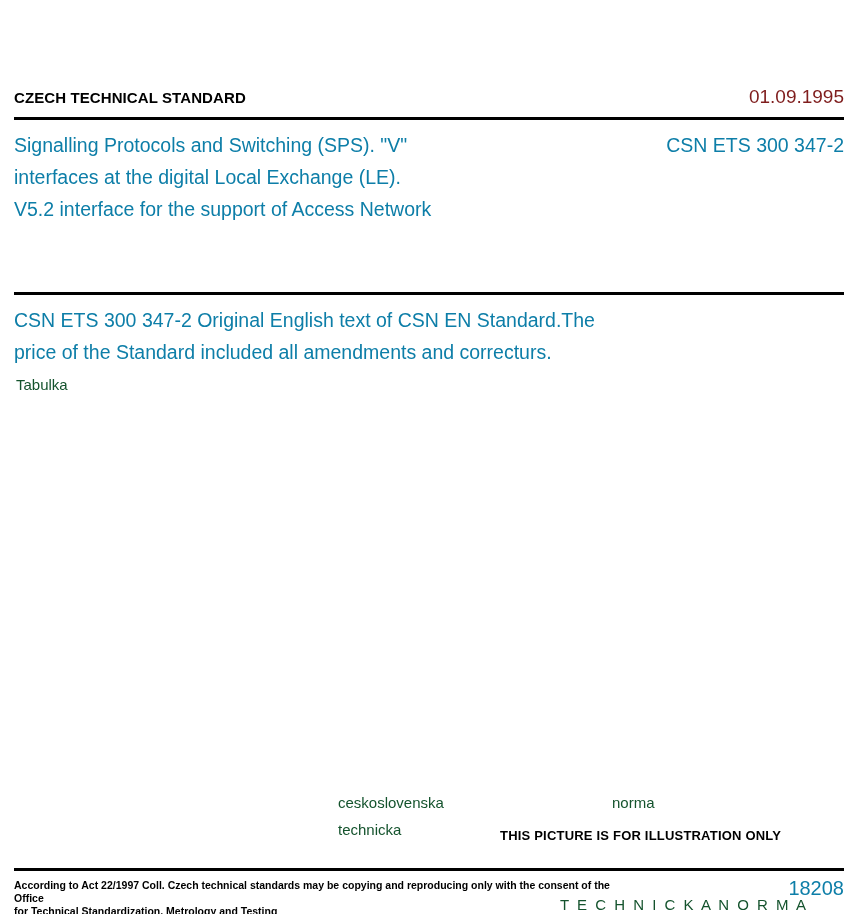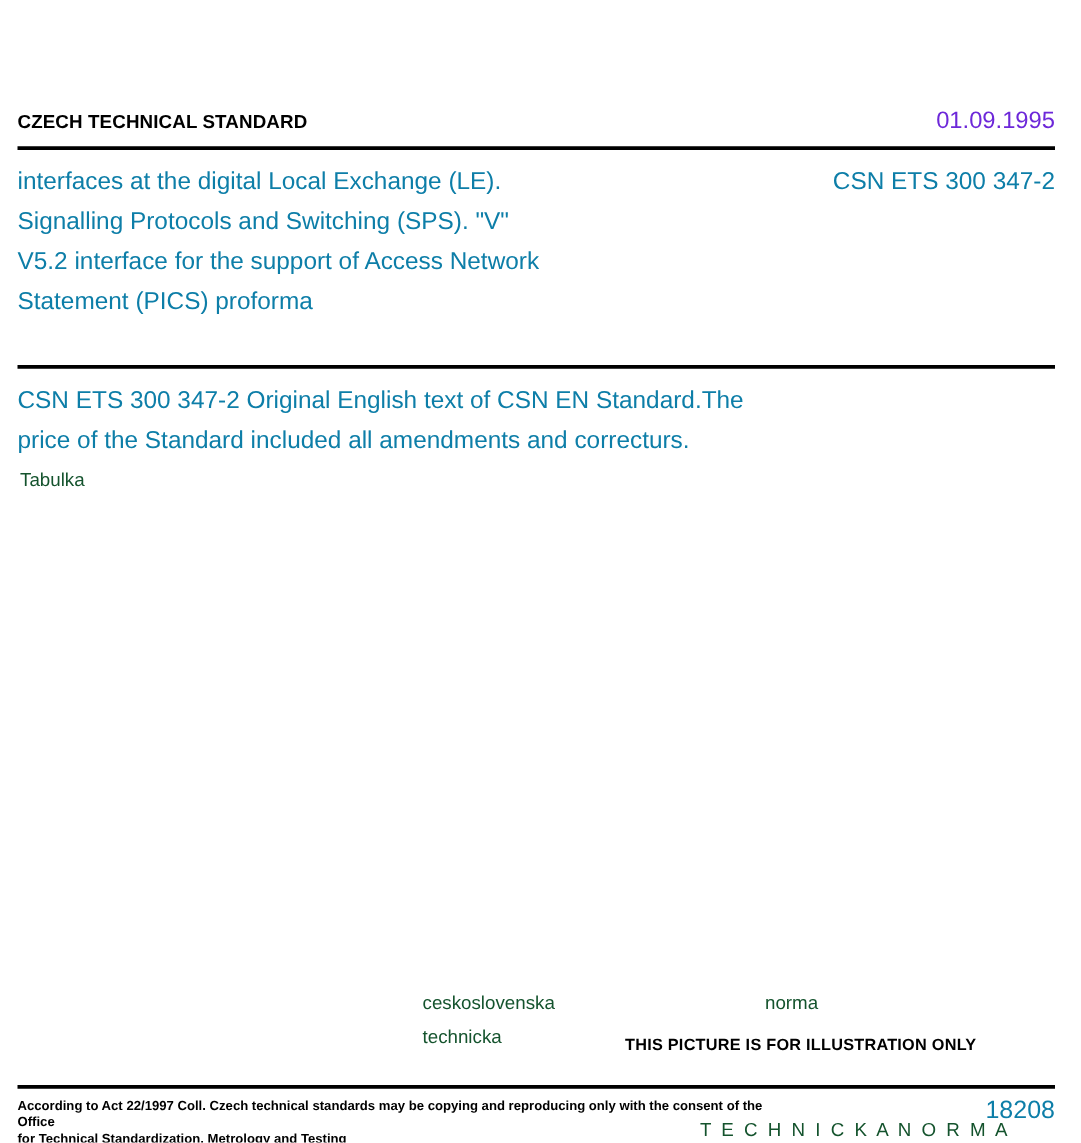--- a/index.html
+++ b/index.html
@@ -34,21 +34,21 @@
   }
   .std-label {
     font-size: 15px;
     font-weight: bold;
     color: #000000;
     letter-spacing: 0.1px;
   }
   .date {
     font-size: 19px;
     font-weight: normal;
-    color: #6d28d9;
+    color: #7f1d1d;
   }
   
   .rule {
     position: absolute;
     left: 14px;
     width: 830px;
     background: #000000;
   }
   .rule-top   { top: 101px;  height: 3px; }
   .rule-mid   { top: 276px;  height: 3px; }
@@ -141,24 +141,23 @@
 <div class="page">
 
   <div class="header-row">
     <div class="std-label">CZECH TECHNICAL STANDARD</div>
     <div class="date">01.09.1995</div>
   </div>
 
   <div class="rule rule-top"></div>
 
   <div class="title-block">
+    <span class="line">Signalling Protocols and Switching (SPS). "V"</span>
     <span class="line">interfaces at the digital Local Exchange (LE).</span>
-    <span class="line">Signalling Protocols and Switching (SPS). "V"</span>
     <span class="line">V5.2 interface for the support of Access Network</span>
-    <span class="line">Statement (PICS) proforma</span>
   </div>
 
   <div class="code-block">
     <span class="line">CSN ETS 300 347-2</span>
   </div>
 
   <div class="rule rule-mid"></div>
 
   <div class="desc-block">
     <span class="line">CSN ETS 300 347-2 Original English text of CSN EN Standard.The</span>

